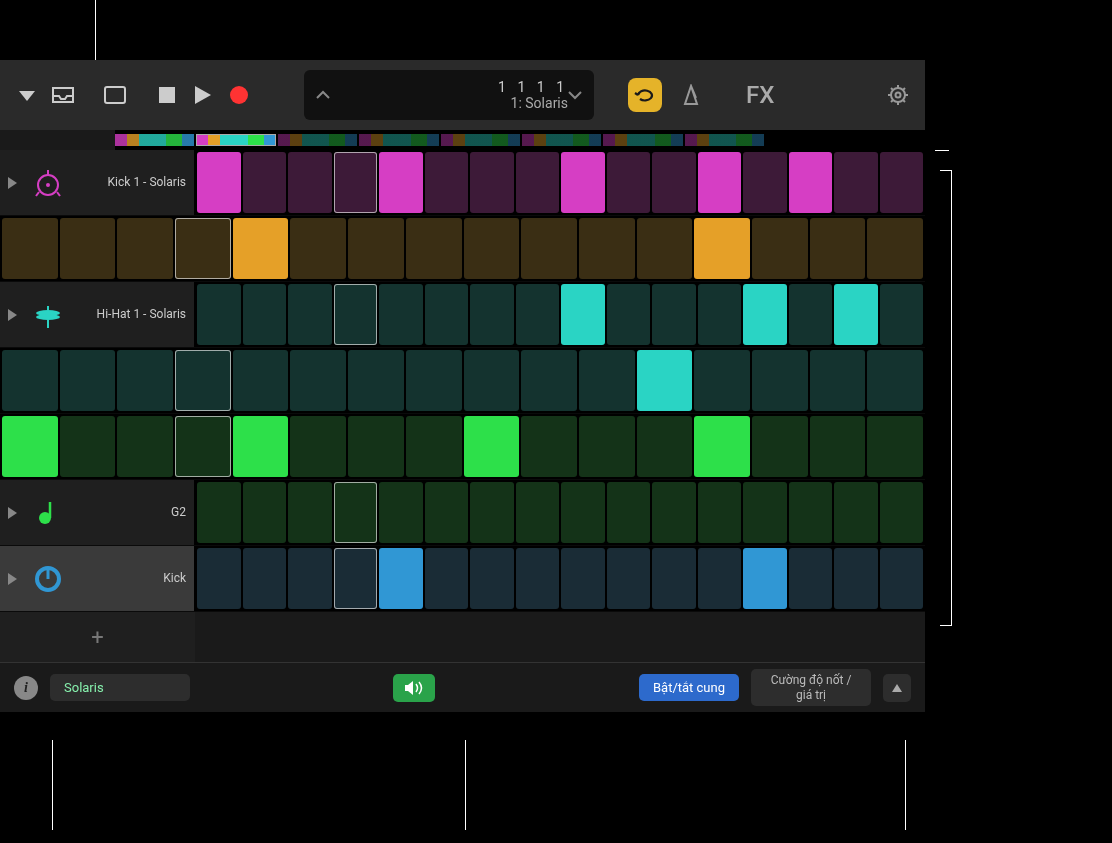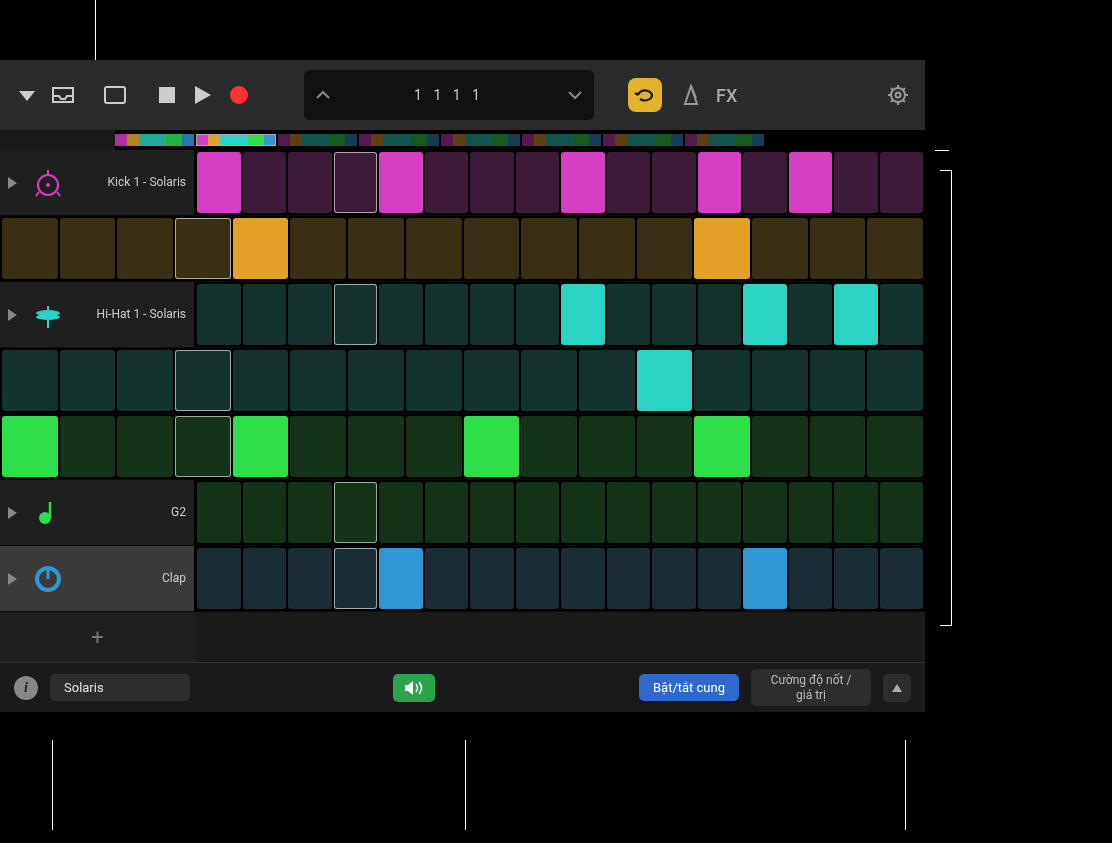--- a/index.html
+++ b/index.html
@@ -55,39 +55,40 @@
     background: #111;
     border-radius: 6px;
     display: flex;
     align-items: center;
     padding: 0 12px;
     position: relative;
     margin-left: 40px;
   }
   .lcd-center {
     flex: 1;
-    text-align: center;
+    text-align: right;
     color: #bbb;
     font-size: 14px;
   }
   .lcd-top { letter-spacing: 4px; font-size: 14px; color: #ccc;}
   .lcd-bottom { font-size: 14px; color: #aaa;}
   .loop-btn {
     width: 34px; height: 34px;
     background: #e5b329;
     border-radius: 8px;
     display: flex;
     align-items: center;
     justify-content: center;
     margin-left: 20px;
   }
   .fx-btn {
     color: #aaa;
-    font-size: 18px;
+    font-size: 24px;
     font-weight: 500;
+    margin-left: 30px;
   }
   .spacer { flex: 1; }
   
   .ruler {
     height: 20px;
     background: #000;
     margin-left: 115px;
     display: flex;
     gap: 2px;
     padding: 2px 0;
@@ -191,21 +192,21 @@
     align-items: center;
     justify-content: center;
     font-style: italic;
     font-family: Georgia, serif;
   }
   .preset-name {
     background: #2d2d2d;
     border-radius: 5px;
     padding: 6px 14px;
     font-size: 13px;
-    color: #e5e5e5;
+    color: #86efac;
     width: 140px;
   }
   .preview-btn {
     width: 42px; height: 28px;
     background: #2aa34a;
     border-radius: 5px;
     display: flex;
     align-items: center;
     justify-content: center;
   }
@@ -274,20 +275,21 @@
     <div class="tb-icon">
       <div class="record-btn"></div>
     </div>
 
     <div class="lcd">
       <svg width="14" height="10" viewBox="0 0 14 10">
           <polyline points="1,8 7,2 13,8" fill="none" stroke="#888" stroke-width="2"></polyline>
         </svg>
       <div class="lcd-center">
         <div class="lcd-top">1  1  1      1</div>
+        <div class="lcd-bottom">1: Solaris</div>
       </div>
       <svg width="14" height="10" viewBox="0 0 14 10">
           <polyline points="1,2 7,8 13,2" fill="none" stroke="#888" stroke-width="2"></polyline>
         </svg>
     </div>
 
     <div class="loop-btn">
       <svg width="22" height="16" viewBox="0 0 22 16">
           <path d="M4 8 a7 5 0 1 1 2 4 M4 8 l-3 -2 M4 8 l2 -3" fill="none" stroke="#1a1a1a" stroke-width="2.2"></path>
         </svg>
@@ -487,21 +489,21 @@
       </div>
       <div class="track-row selected">
         <div class="row-head">
           <div class="play-mini"></div>
           <div class="inst-icon">
             <svg width="30" height="30" viewBox="0 0 30 30">
               <circle cx="15" cy="15" r="11" fill="none" stroke="#3097d4" stroke-width="4"></circle>
               <line x1="15" y1="15" x2="15" y2="5" stroke="#3097d4" stroke-width="3"></line>
             </svg>
           </div>
-          <div class="row-label">Clap</div>
+          <div class="row-label">Kick</div>
         </div>
         <div class="step-grid">
           <div class="step" style="background: rgb(26, 44, 54);"></div>
           <div class="step" style="background: rgb(26, 44, 54);"></div>
           <div class="step" style="background: rgb(26, 44, 54);"></div>
           <div class="step playhead" style="background: rgb(26, 44, 54);"></div>
           <div class="step" style="background: rgb(48, 151, 212);"></div>
           <div class="step" style="background: rgb(26, 44, 54);"></div>
           <div class="step" style="background: rgb(26, 44, 54);"></div>
           <div class="step" style="background: rgb(26, 44, 54);"></div>

